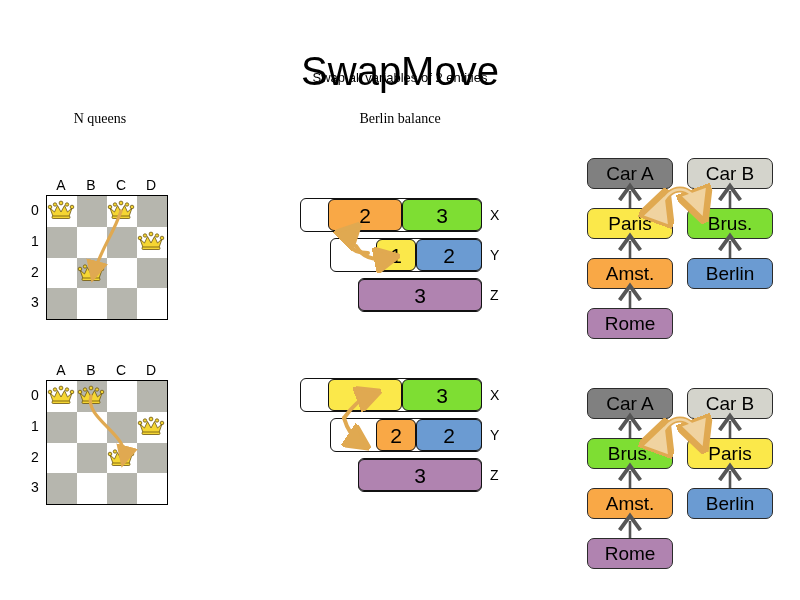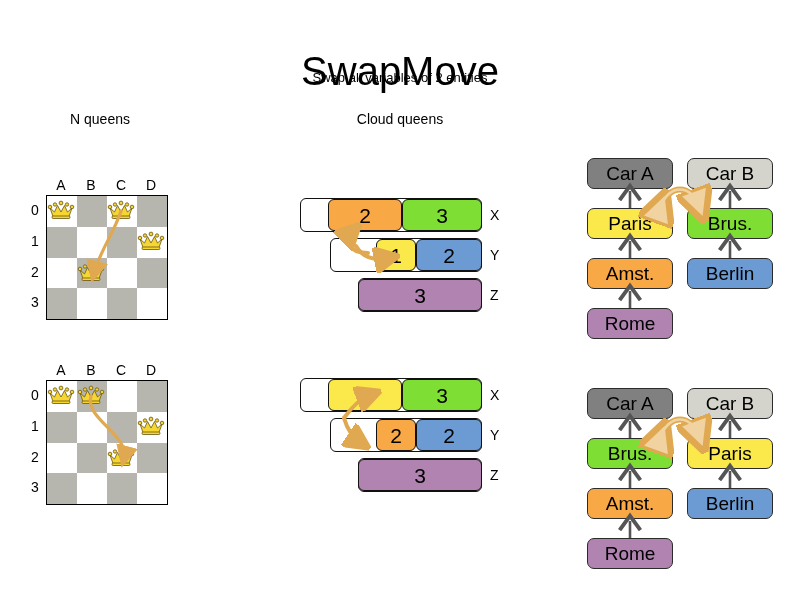--- a/index.html
+++ b/index.html
@@ -18,21 +18,21 @@
     position:absolute;left:0;top:24px;width:800px;text-align:center;
     font-size:40px;font-weight:normal;letter-spacing:0px;line-height:1;
   }
   #subtitle{
     position:absolute;left:0;top:71px;width:800px;text-align:center;
     font-size:13px;line-height:1;
   }
 
   
   .col-header{
-    position:absolute;text-align:center;font-size:14px;line-height:16px;
+    position:absolute;text-align:center;font-size:14px;line-height:16px;font-family:Liberation Serif, serif;
   }
   #hdr-queens{left:0px;top:111px;width:200px;}
   #hdr-cloud{left:300px;top:111px;width:200px;}
   #hdr-routing{left:580px;top:111px;width:200px;}
 
   
   .board-wrap{position:absolute;}
   .board{
     position:absolute;left:26px;top:15px;
     width:120px;height:123px;
@@ -85,21 +85,21 @@
 </style>
 </head>
 <body>
 
 <div class="page">
 
   <h1 id="title">SwapMove</h1>
   <div id="subtitle">Swap all variables of 2 entities</div>
 
   <div class="col-header" id="hdr-queens">N queens</div>
-  <div class="col-header" id="hdr-cloud">Cloud queens</div>
+  <div class="col-header" id="hdr-cloud">Berlin balance</div>
   <div class="col-header" id="hdr-routing">
   </div>
 
   <div class="board-wrap" id="queens-before" style="left:20px;top:180px;width:170px;height:150px;">
       <div class="file-label" style="left:26px;top:-3px;">A</div>
       <div class="file-label" style="left:56px;top:-3px;">B</div>
       <div class="file-label" style="left:86px;top:-3px;">C</div>
       <div class="file-label" style="left:116px;top:-3px;">D</div>
       <div class="rank-label" style="top:22px;">0</div>
       <div class="rank-label" style="top:52.75px;">1</div>

